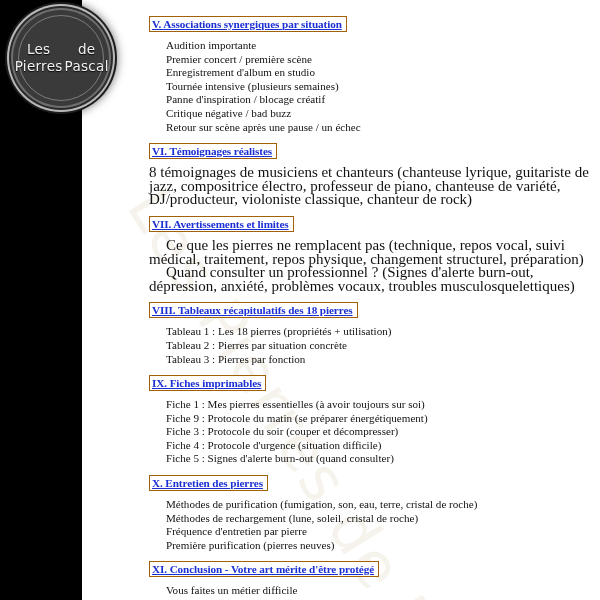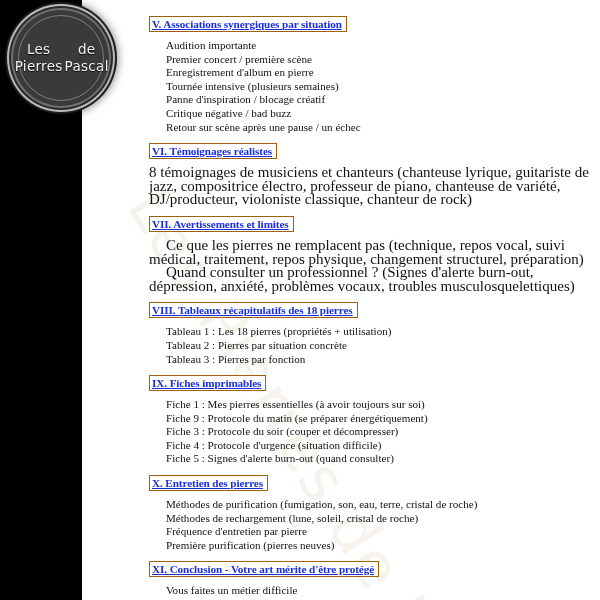--- a/index.html
+++ b/index.html
@@ -158,21 +158,21 @@
     <span class="logo-line">Les Pierres</span>
     <span class="logo-line">de Pascal</span>
   </div>
 
   <div id="watermark">Les Pierres de Pascal</div>
 
   <div id="content">
       <div class="section indent"><div class="sec-heading">V. Associations synergiques par situation</div><ul class="item-list">
           <li>Audition importante</li>
           <li>Premier concert / première scène</li>
-          <li>Enregistrement d'album en pierre</li>
+          <li>Enregistrement d'album en studio</li>
           <li>Tournée intensive (plusieurs semaines)</li>
           <li>Panne d'inspiration / blocage créatif</li>
           <li>Critique négative / bad buzz</li>
           <li>Retour sur scène après une pause / un échec</li>
         </ul></div>
       <div class="section"><div class="sec-heading">VI. Témoignages réalistes</div><div class="para">8 témoignages de musiciens et chanteurs (chanteuse lyrique, guitariste de jazz, compositrice électro, professeur de piano, chanteuse de variété, DJ/producteur, violoniste classique, chanteur de rock)</div></div>
       <div class="section"><div class="sec-heading">VII. Avertissements et limites</div><div class="para first-indent">Ce que les pierres ne remplacent pas (technique, repos vocal, suivi médical, traitement, repos physique, changement structurel, préparation)</div><div class="para first-indent">Quand consulter un professionnel ? (Signes d'alerte burn-out, dépression, anxiété, problèmes vocaux, troubles musculosquelettiques)</div></div>
       <div class="section indent"><div class="sec-heading">VIII. Tableaux récapitulatifs des 18 pierres</div><ul class="item-list">
           <li>Tableau 1 : Les 18 pierres (propriétés + utilisation)</li>
           <li>Tableau 2 : Pierres par situation concrète</li>

